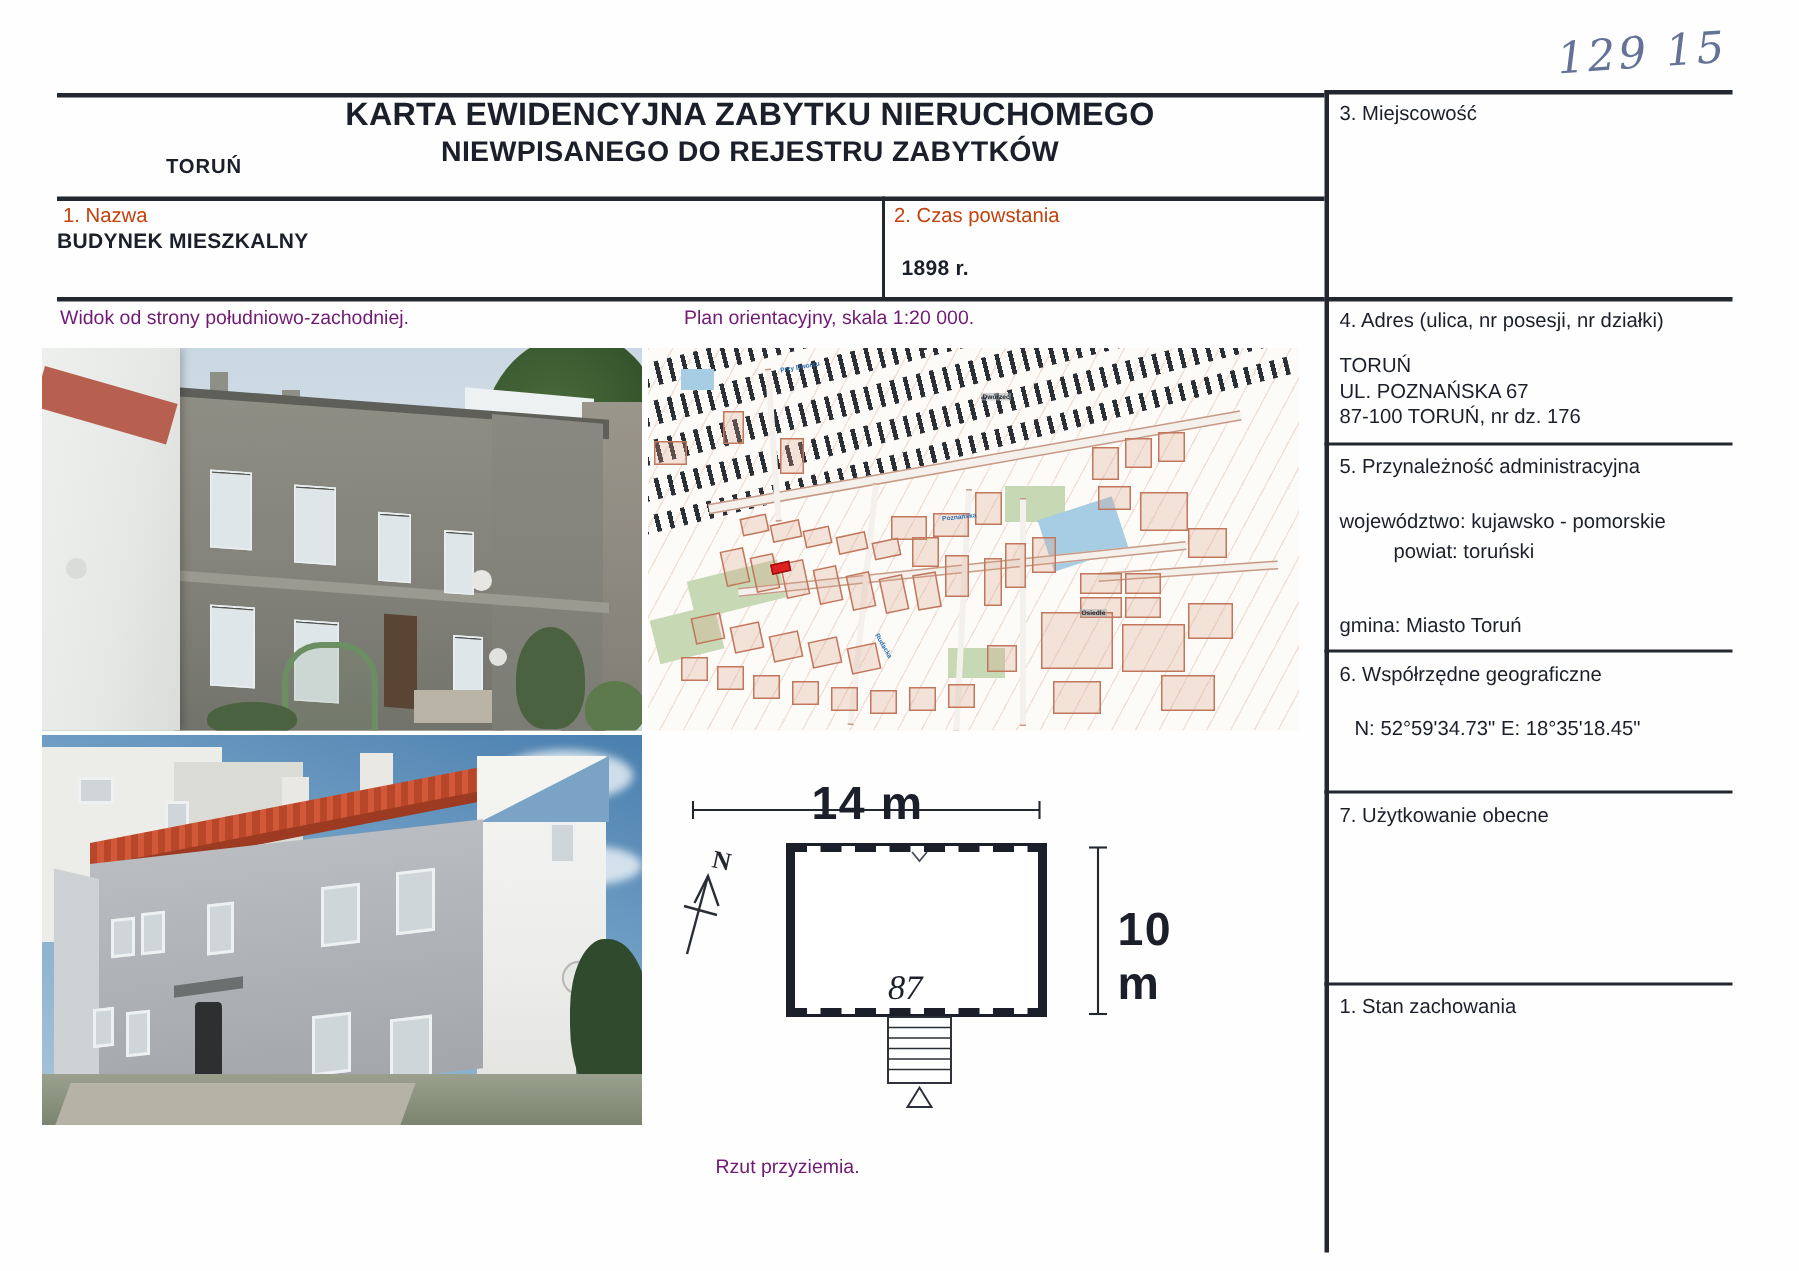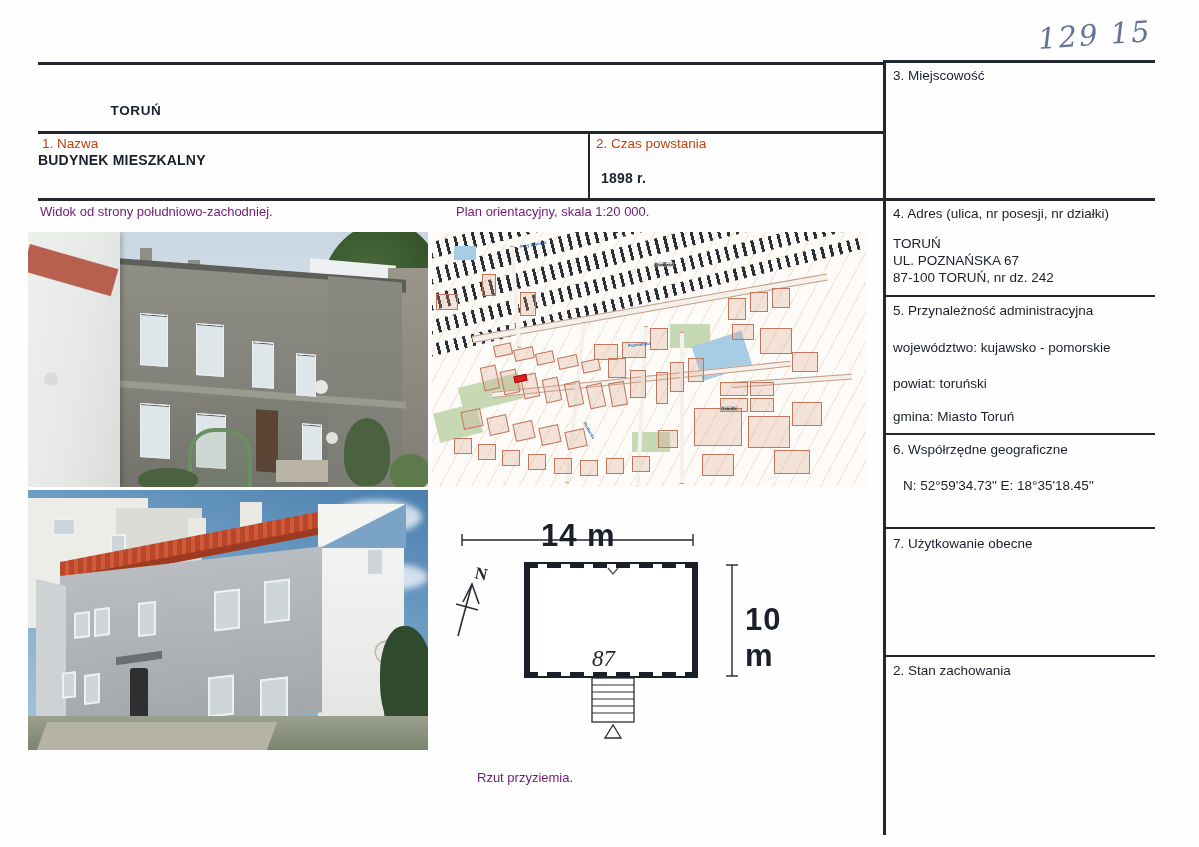--- a/index.html
+++ b/index.html
@@ -131,47 +131,51 @@
   <div class="rule" style="left:588px;top:131px;width:2px;height:68px;"></div>
 
   <div class="rule" style="left:38px;top:198px;width:845px;height:2.5px;"></div>
 
   <div class="rule" style="left:883px;top:198px;width:272px;height:2.5px;"></div>
   <div class="rule" style="left:883px;top:295px;width:272px;height:1.8px;"></div>
   <div class="rule" style="left:883px;top:433px;width:272px;height:1.8px;"></div>
   <div class="rule" style="left:883px;top:527px;width:272px;height:1.8px;"></div>
   <div class="rule" style="left:883px;top:655px;width:272px;height:1.8px;"></div>
 
+  <div class="title-block">
+    <div class="title-line">KARTA EWIDENCYJNA ZABYTKU NIERUCHOMEGO</div>
+    <div class="title-line second">NIEWPISANEGO DO REJESTRU ZABYTKÓW</div>
+  </div>
 
   <div class="field-num" style="position:absolute;left:42px;top:136px;">1. Nazwa</div>
   <div class="field-val" style="position:absolute;left:38px;top:152px;">BUDYNEK MIESZKALNY</div>
 
   <div class="field-num" style="position:absolute;left:596px;top:136px;">2. Czas powstania</div>
   <div class="field-val" style="position:absolute;left:601px;top:170px;">1898 r.</div>
 
   <div class="rc rc-label" style="top:68px;">3. Miejscowość</div>
   <div class="rc rc-val b" style="top:103px;left:0;width:272px;text-align:center;">TORUŃ</div>
 
   <div class="rc rc-label" style="top:206px;">4. Adres (ulica, nr posesji, nr działki)</div>
   <div class="rc rc-val" style="top:236px;">TORUŃ</div>
   <div class="rc rc-val" style="top:253px;">UL. POZNAŃSKA 67</div>
-  <div class="rc rc-val" style="top:270px;">87-100 TORUŃ, nr dz. 242</div>
+  <div class="rc rc-val" style="top:270px;">87-100 TORUŃ, nr dz. 176</div>
 
   <div class="rc rc-label" style="top:303px;">5. Przynależność administracyjna</div>
   <div class="rc rc-val" style="top:340px;">województwo: kujawsko - pomorskie</div>
-  <div class="rc rc-val" style="top:376px;">powiat: toruński</div>
+  <div class="rc rc-val" style="top:360px;margin-left:36px;">powiat: toruński</div>
   <div class="rc rc-val" style="top:409px;">gmina: Miasto Toruń</div>
 
   <div class="rc rc-label" style="top:442px;">6. Współrzędne geograficzne</div>
   <div class="rc rc-val" style="top:478px;left:903px;">N: 52°59'34.73"  E: 18°35'18.45"</div>
 
   <div class="rc rc-label" style="top:536px;">7. Użytkowanie obecne</div>
   <div class="rc rc-val" style="top:570px;left:0;width:272px;text-align:center;">mieszkalne</div>
 
-  <div class="rc rc-label" style="top:663px;">2. Stan zachowania</div>
+  <div class="rc rc-label" style="top:663px;">1. Stan zachowania</div>
   <div class="rc rc-val" style="top:714px;left:0;width:272px;text-align:center;">4 – dobry</div>
 
   <div class="caption" style="left:40px;top:204px;">Widok od strony południowo-zachodniej.</div>
   <div class="caption" style="left:456px;top:204px;">Plan orientacyjny, skala 1:20 000.</div>
   <div class="caption" style="left:477px;top:770px;">Rzut przyziemia.</div>
 
   <div class="photo ph1">
     <div class="sky"></div>
 
     <div class="tree" style="right:-12px;top:-8px;width:120px;height:150px;background:radial-gradient(circle at 40% 35%,#4a6b3c 0%,#35542c 55%,#25401f 100%);"></div>

